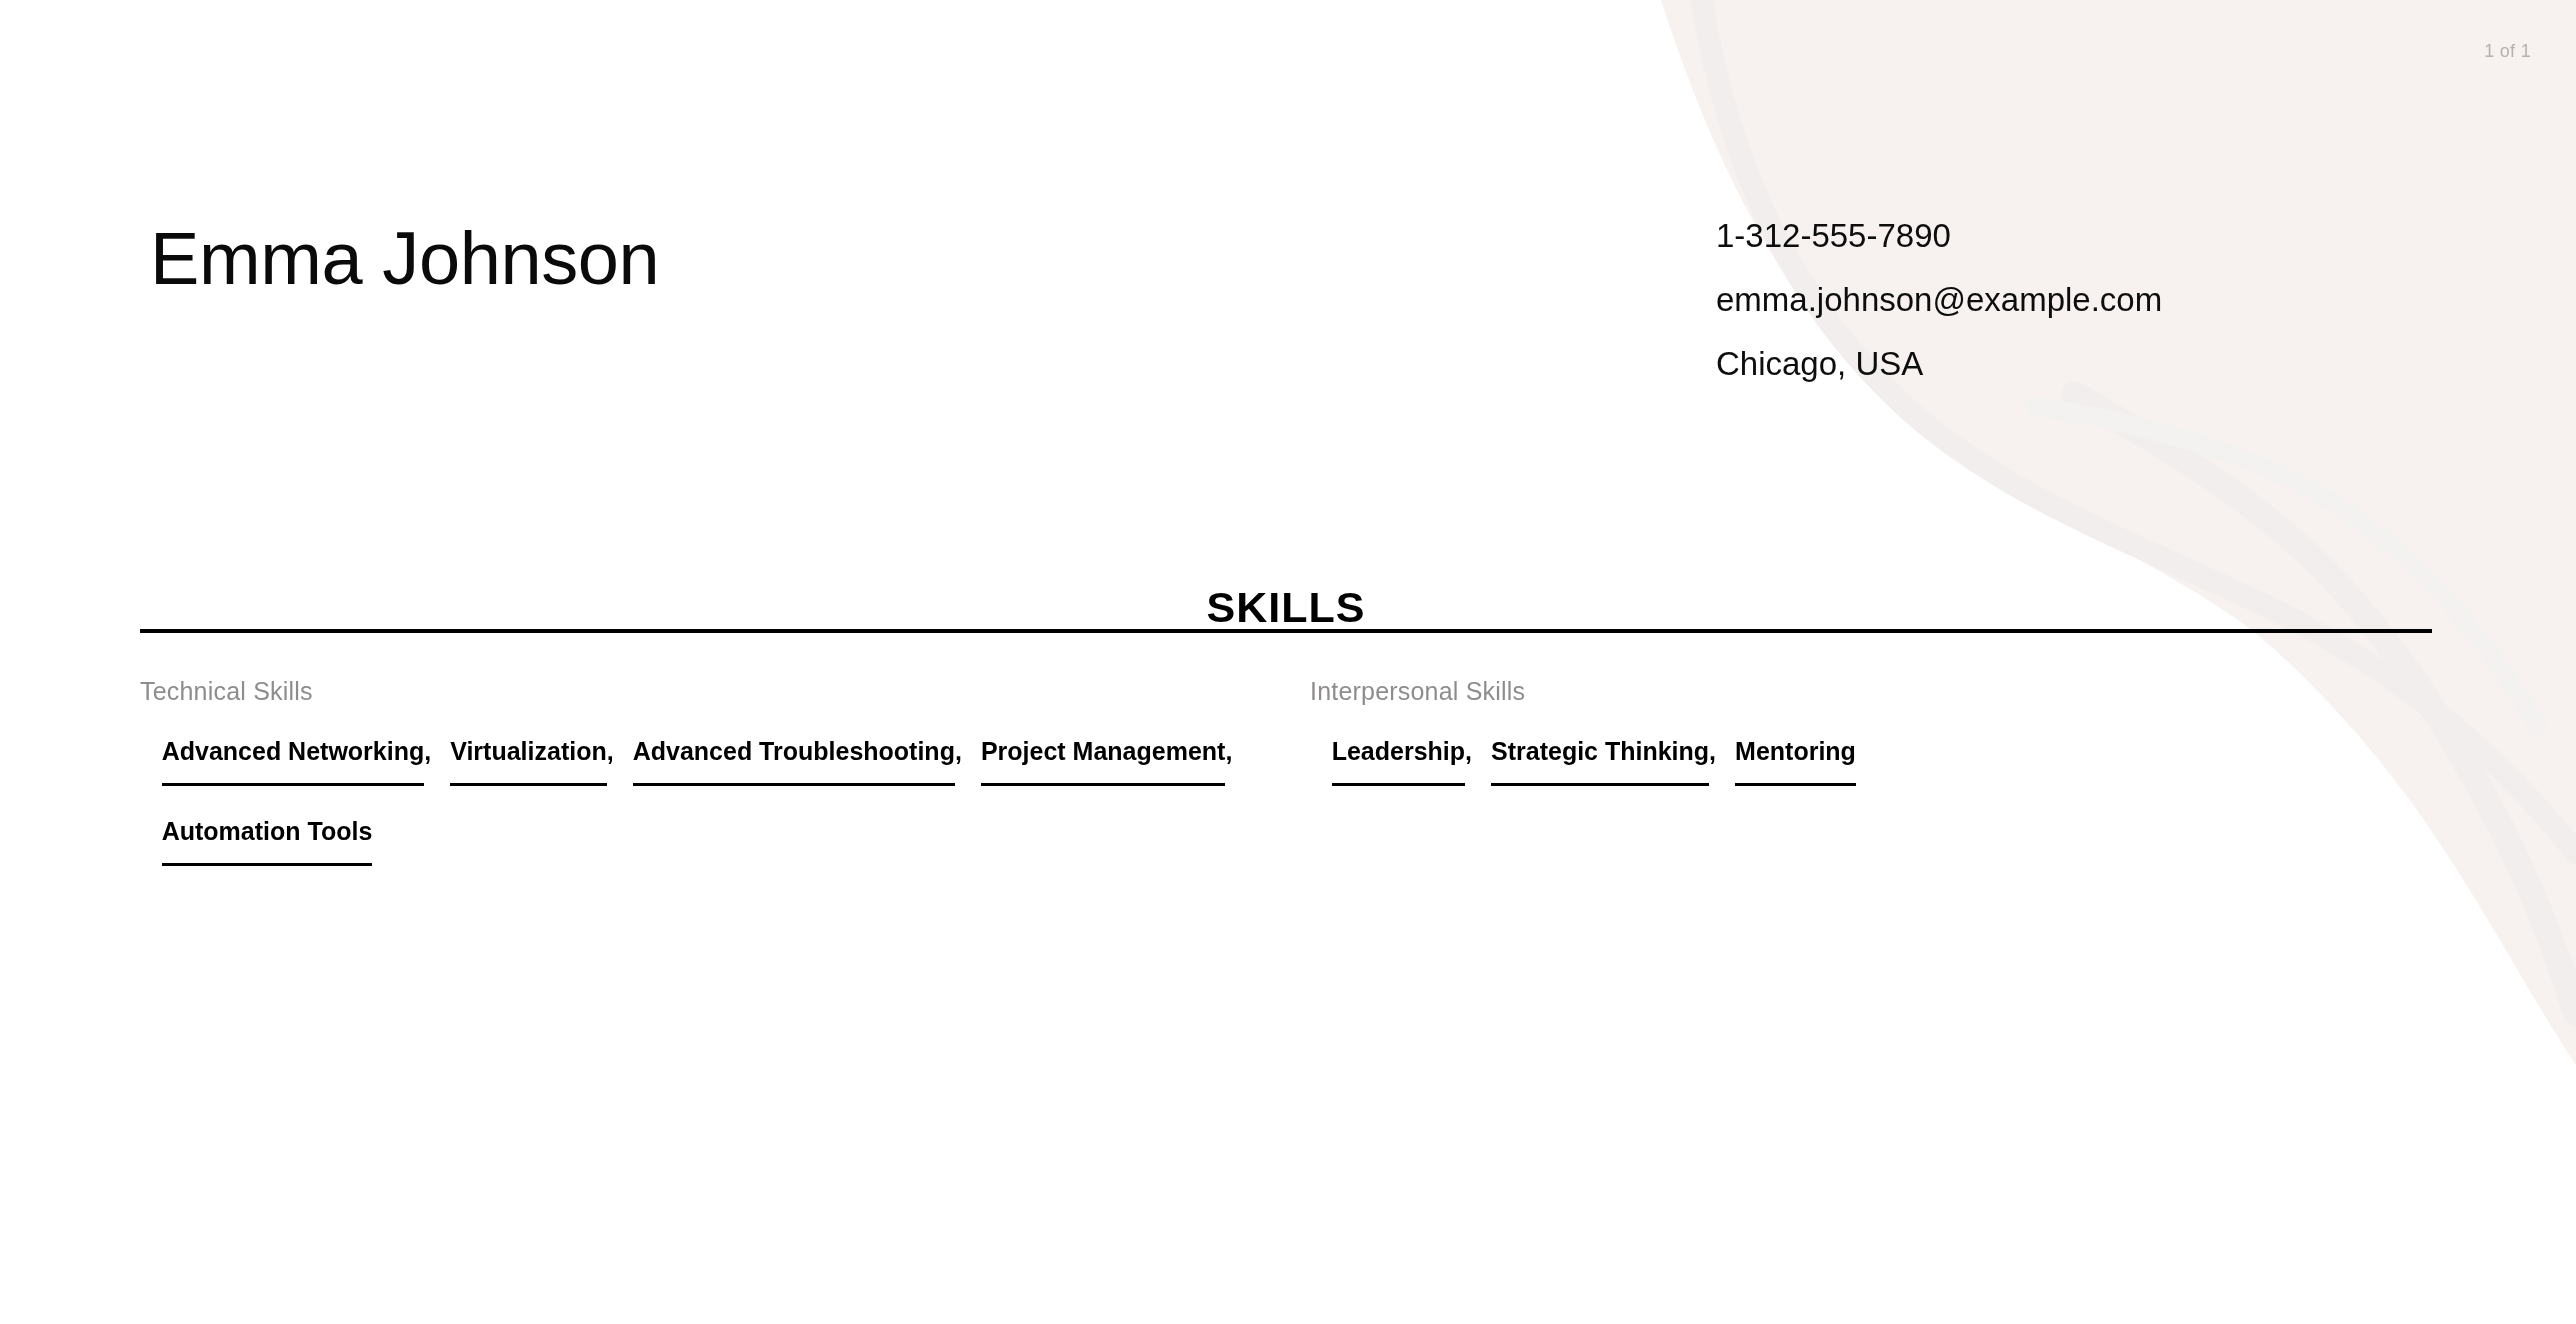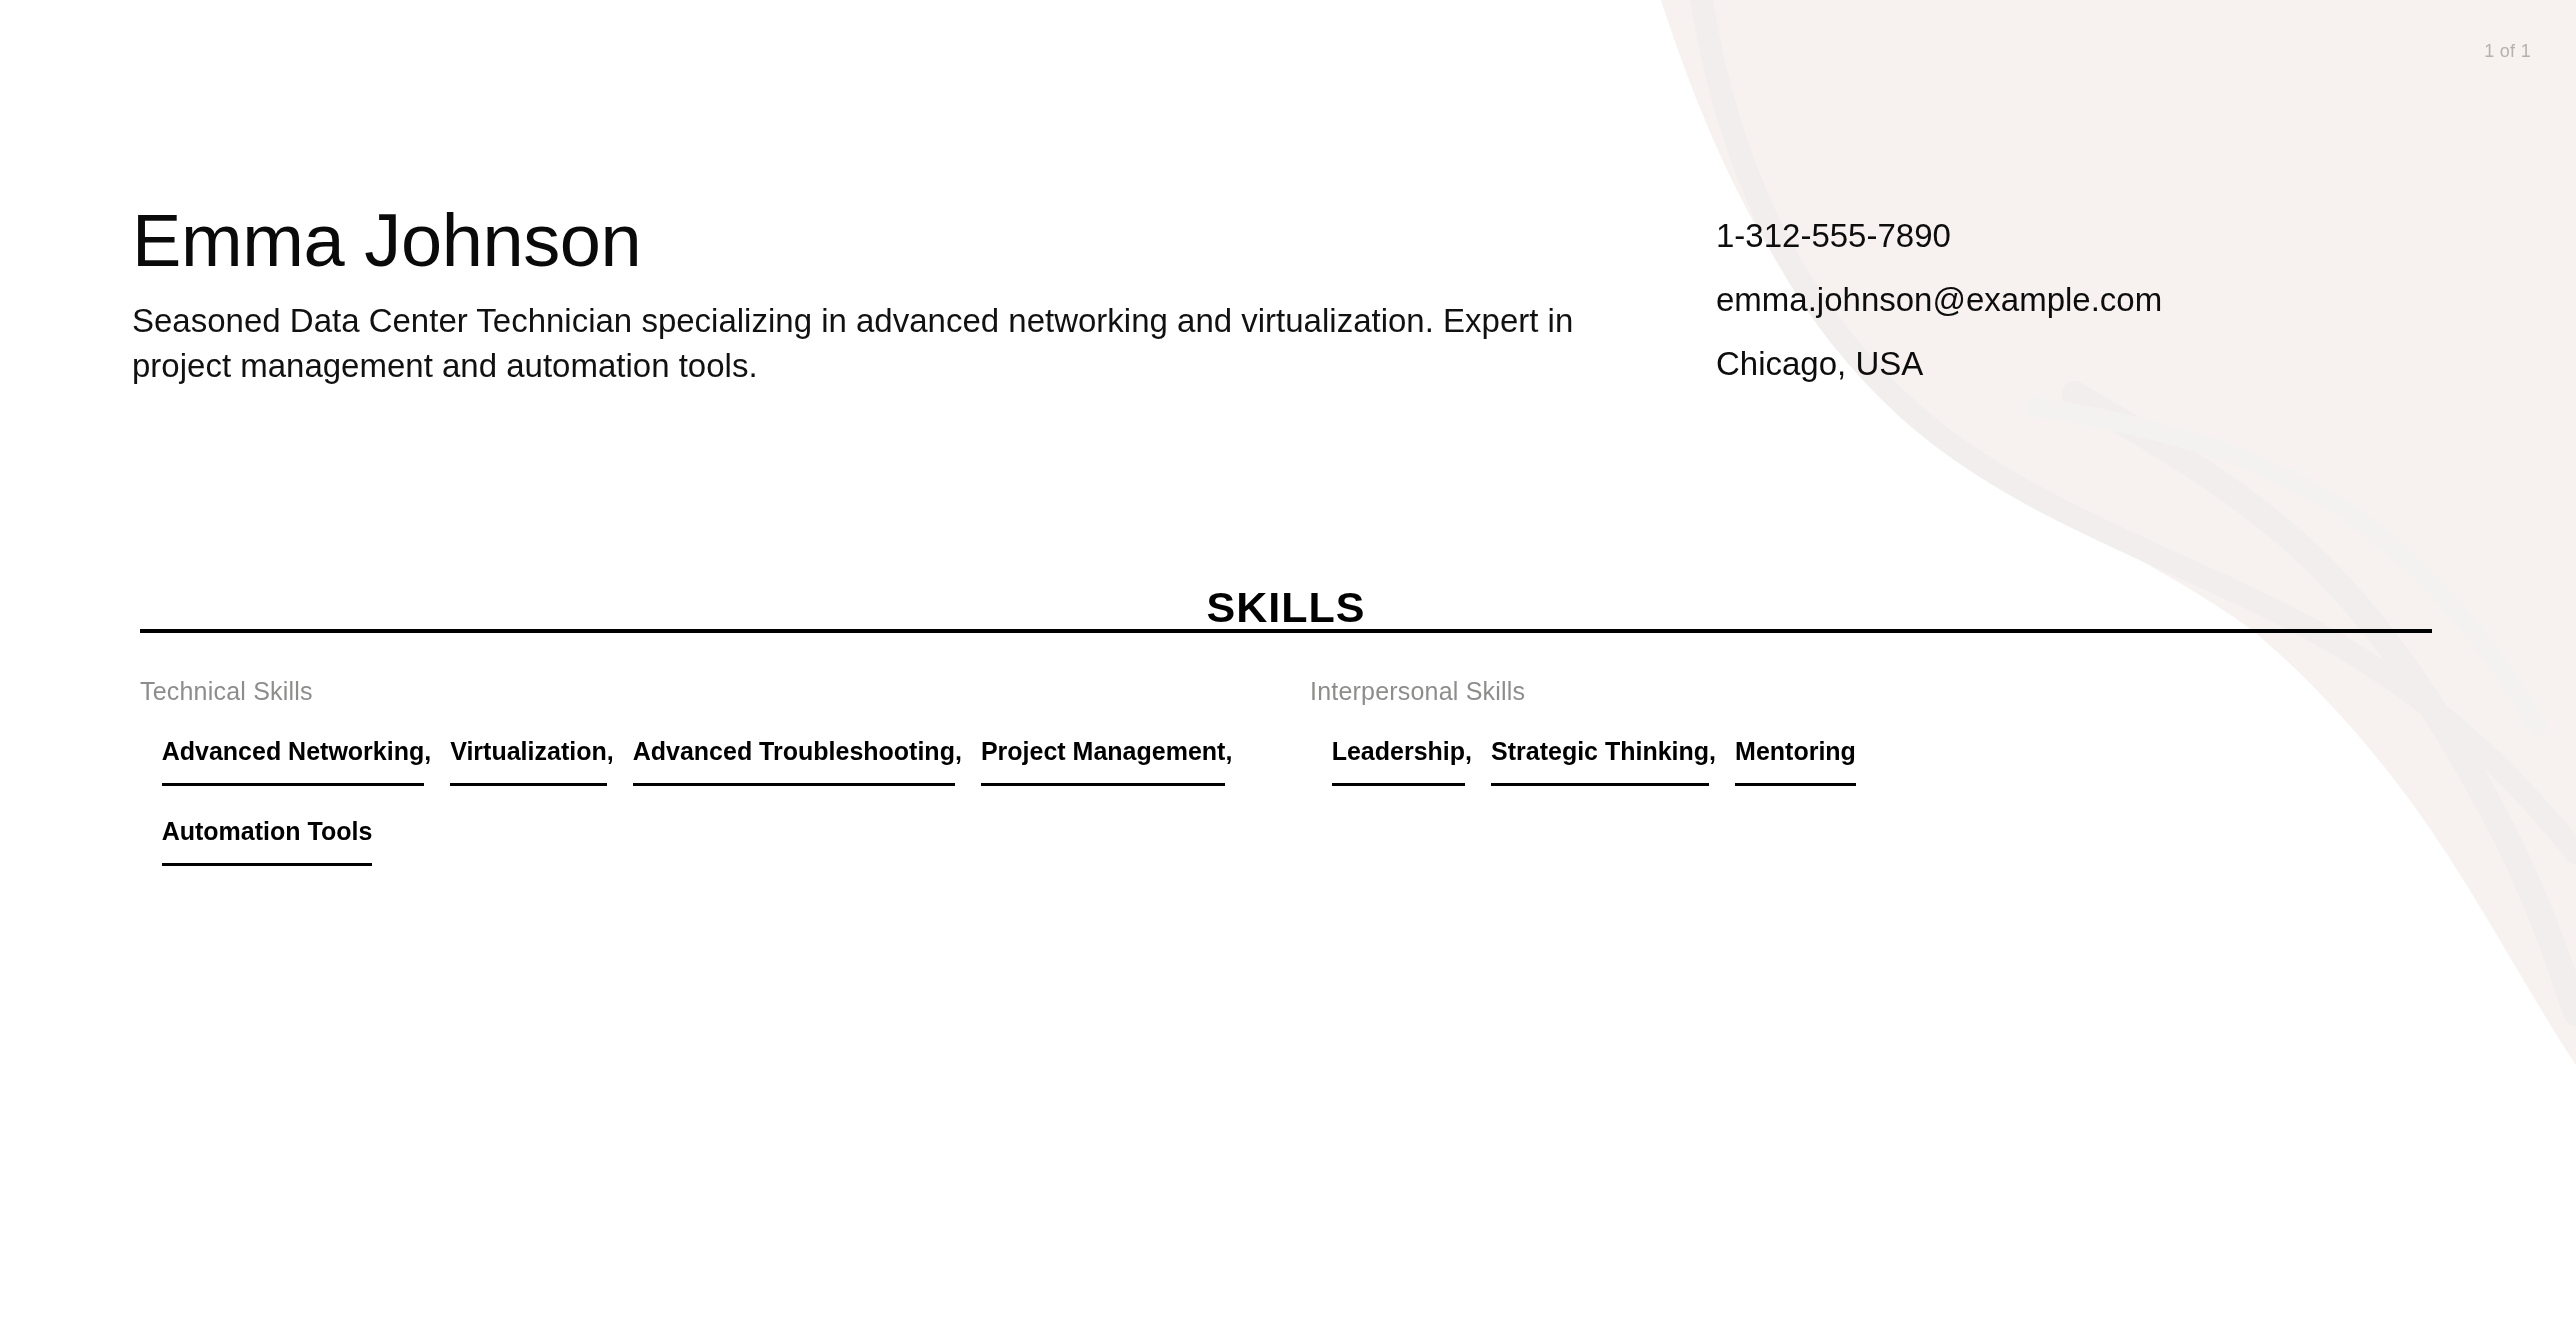--- a/index.html
+++ b/index.html
@@ -56,21 +56,21 @@
     display: inline-block;
     vertical-align: top;
     width: 1524px;
   }
   #full-name {
     font-size: 74px;
     line-height: 1.0;
     font-weight: 400;
     color: #0a0a0a;
     letter-spacing: -0.4px;
-    margin: 0;
+    margin: 18px;
     white-space: nowrap;
   }
   #summary {
     margin: 21px 0 0 0;
     font-size: 33px;
     line-height: 1.36;
     color: #111111;
     max-width: 1477px;
     font-weight: 400;
   }
@@ -197,21 +197,20 @@
            C2800,650 2875,745 2930,840"></path>
 </svg>
 
 <div id="page-indicator">1 of 1</div>
 
 <div id="resume">
 
   <div id="header-block">
     <div id="identity">
       <h1 id="full-name">Emma Johnson</h1>
-      <p id="summary">Seasoned Data Center Technician specializing in advanced networking and virtualization. Expert in project management and automation tools.</p>
     </div>
   </div>
 
   <div id="contact-block">
     <div class="contact-line">1-312-555-7890</div>
     <div class="contact-line">emma.johnson@example.com</div>
     <div class="contact-line">Chicago, USA</div>
   </div>
 
   <div id="skills-section">

